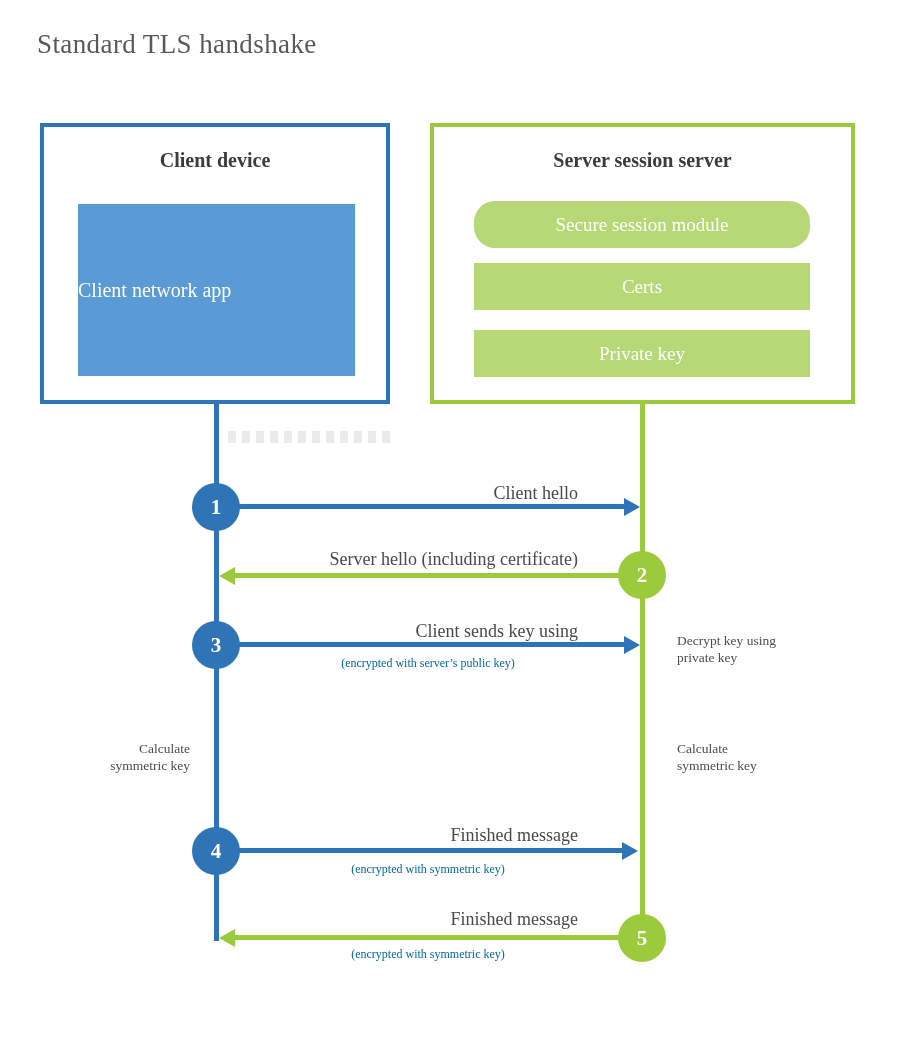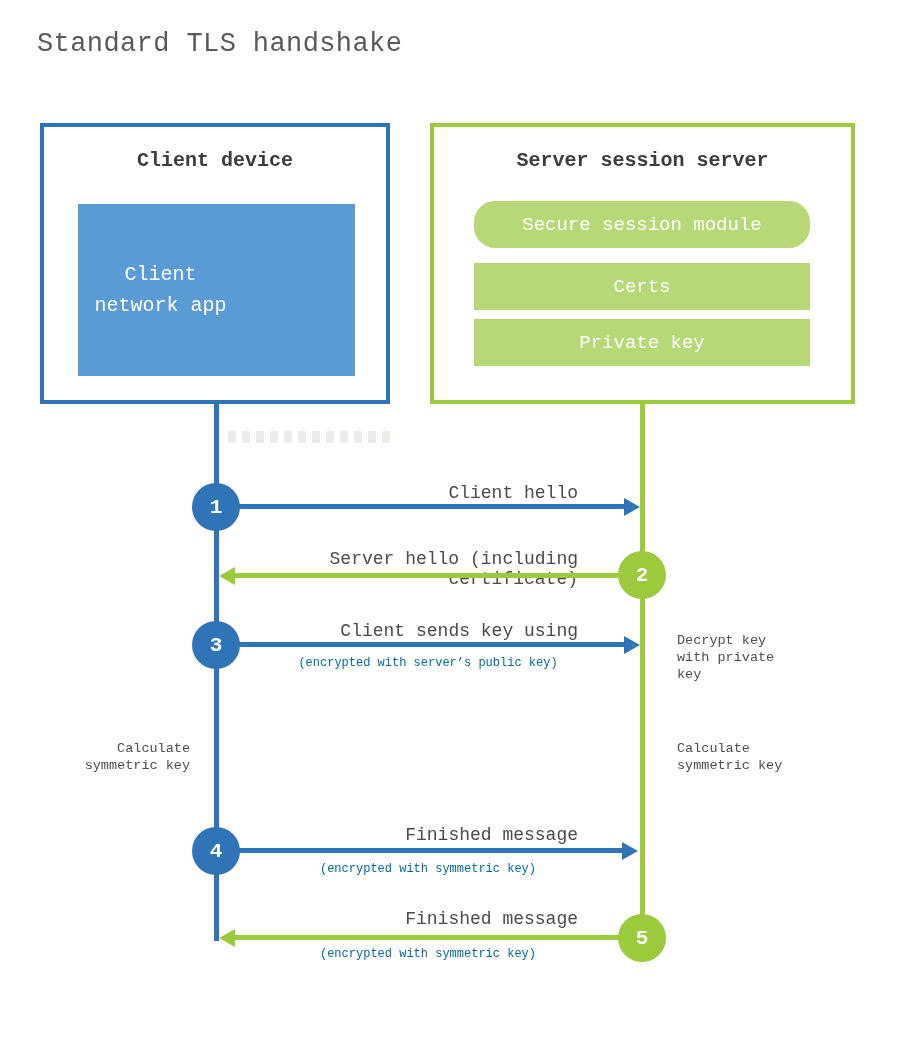--- a/index.html
+++ b/index.html
@@ -1,39 +1,39 @@
 <!DOCTYPE html>
 <html style="--blue: #2E74B6; --blue-light: #5B9BD5; --green: #9BCA3C; --green-light: #B6D877;"><head>
 <meta charset="utf-8">
 <style>
   :root{
     --blue:#2E74B6; --blue-light:#5B9BD5;
     --green:#9BCA3C; --green-light:#B6D877;
   }
   html,body{margin:0;padding:0;background:#fff;}
   .canvas{position:relative;width:900px;height:1058px;background:#ffffff;
-          font-family:Liberation Mono, monospace;overflow:hidden;}
+          font-family:Liberation Serif, serif;overflow:hidden;}
 
   .page-title{position:absolute;left:37px;top:29px;font-size:27px;font-weight:300;
               color:#58595b;letter-spacing:.4px;}
 
   .entity-box{position:absolute;top:123px;height:281px;background:#fff;
               border:4px solid;box-sizing:border-box;}
   .client-box{left:40px;width:350px;border-color:var(--blue);}
   .server-box{left:430px;width:425px;border-color:var(--green);}
   .entity-title{margin-top:22px;text-align:center;font-size:20px;font-weight:bold;color:#3c3c3c;}
 
   .client-app{position:absolute;left:78px;top:204px;width:277px;height:172px;
               background:var(--blue-light);color:#fff;display:flex;align-items:center;
               justify-content:flex-start;text-align:center;font-size:20px;line-height:31px;}
   .client-app span{display:block;max-width:165px;}
 
   .server-bar{position:absolute;left:474px;width:336px;height:47px;background:var(--green-light);
               color:#fff;display:flex;align-items:center;justify-content:center;font-size:19px;}
-  .bar1{top:201px;border-radius:21px;} .bar2{top:263px;} .bar3{top:319px;text-align:center;}
+  .bar1{top:201px;border-radius:21px;} .bar2{top:263px;} .bar3{top:330px;text-align:center;}
 
   .lifeline{position:absolute;width:5px;}
   .lifeline.blue{left:214px;top:404px;height:537px;background:var(--blue);}
   .lifeline.green{left:640px;top:404px;height:534px;background:var(--green);}
 
   .watermark-remnant{position:absolute;left:228px;top:431px;width:165px;height:12px;opacity:.28;
       background:repeating-linear-gradient(90deg,#beb6af 0 8px,transparent 8px 14px);}
 
   .msg-line{position:absolute;height:5px;}
   .msg-line.blue{background:var(--blue);}
@@ -99,21 +99,21 @@
   <div class="msg-label" style="top:549px">Server hello (including certificate)</div>
   <div class="msg-line green" style="left:235px;top:573px;width:407px"></div>
   <div class="head-left" style="left:219px;top:567px"></div>
   <div class="step-circle green" style="top:551px">2</div>
 
   <div class="msg-label" style="top:621px">Client sends key using</div>
   <div class="msg-line blue" style="left:216px;top:642px;width:408px"></div>
   <div class="head-right" style="left:624px;top:636px"></div>
   <div class="msg-sub" style="top:656px">(encrypted with server’s public key)</div>
   <div class="step-circle blue" style="top:621px">3</div>
-  <div class="note note-decrypt">Decrypt key with private key</div>
+  <div class="note note-decrypt">Decrypt key using private key</div>
 
   <div class="note note-calc-left">Calculate symmetric key</div>
   <div class="note note-calc-right">Calculate symmetric key</div>
 
   <div class="msg-label" style="top:825px">Finished message</div>
   <div class="msg-line blue" style="left:216px;top:848px;width:406px"></div>
   <div class="head-right" style="left:622px;top:842px"></div>
   <div class="msg-sub" style="top:862px">(encrypted with symmetric key)</div>
   <div class="step-circle blue" style="top:827px">4</div>
 

